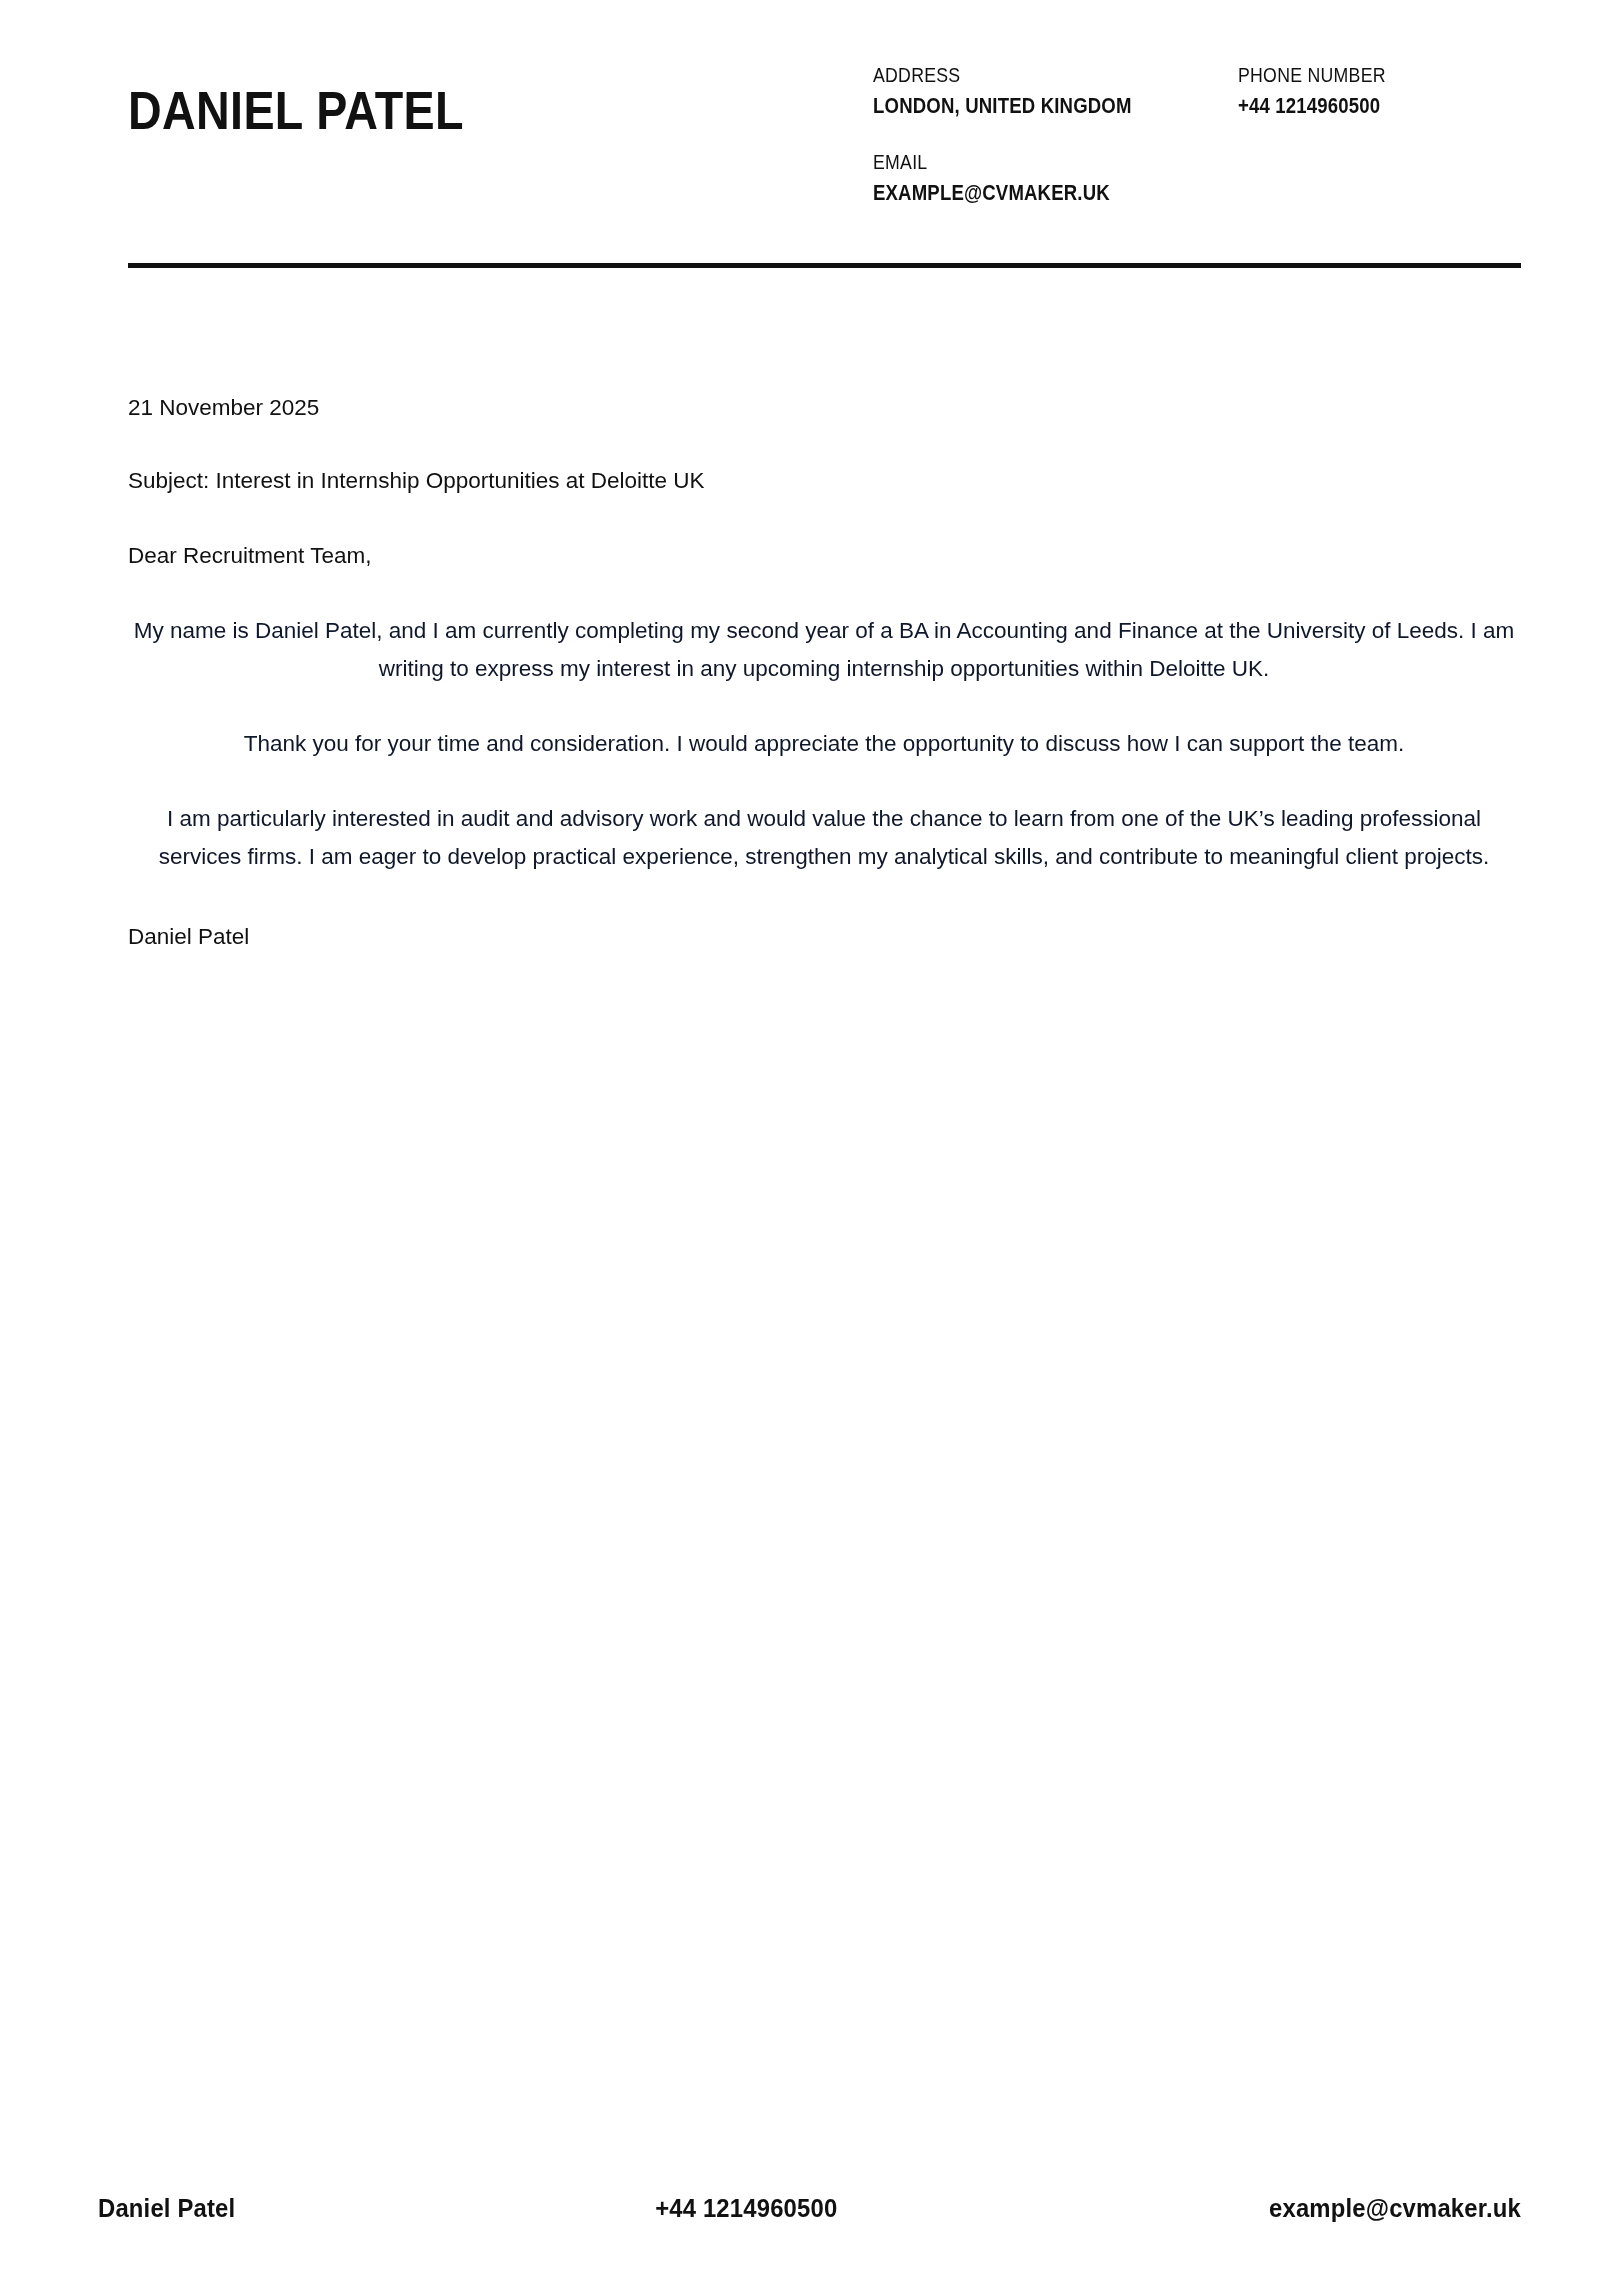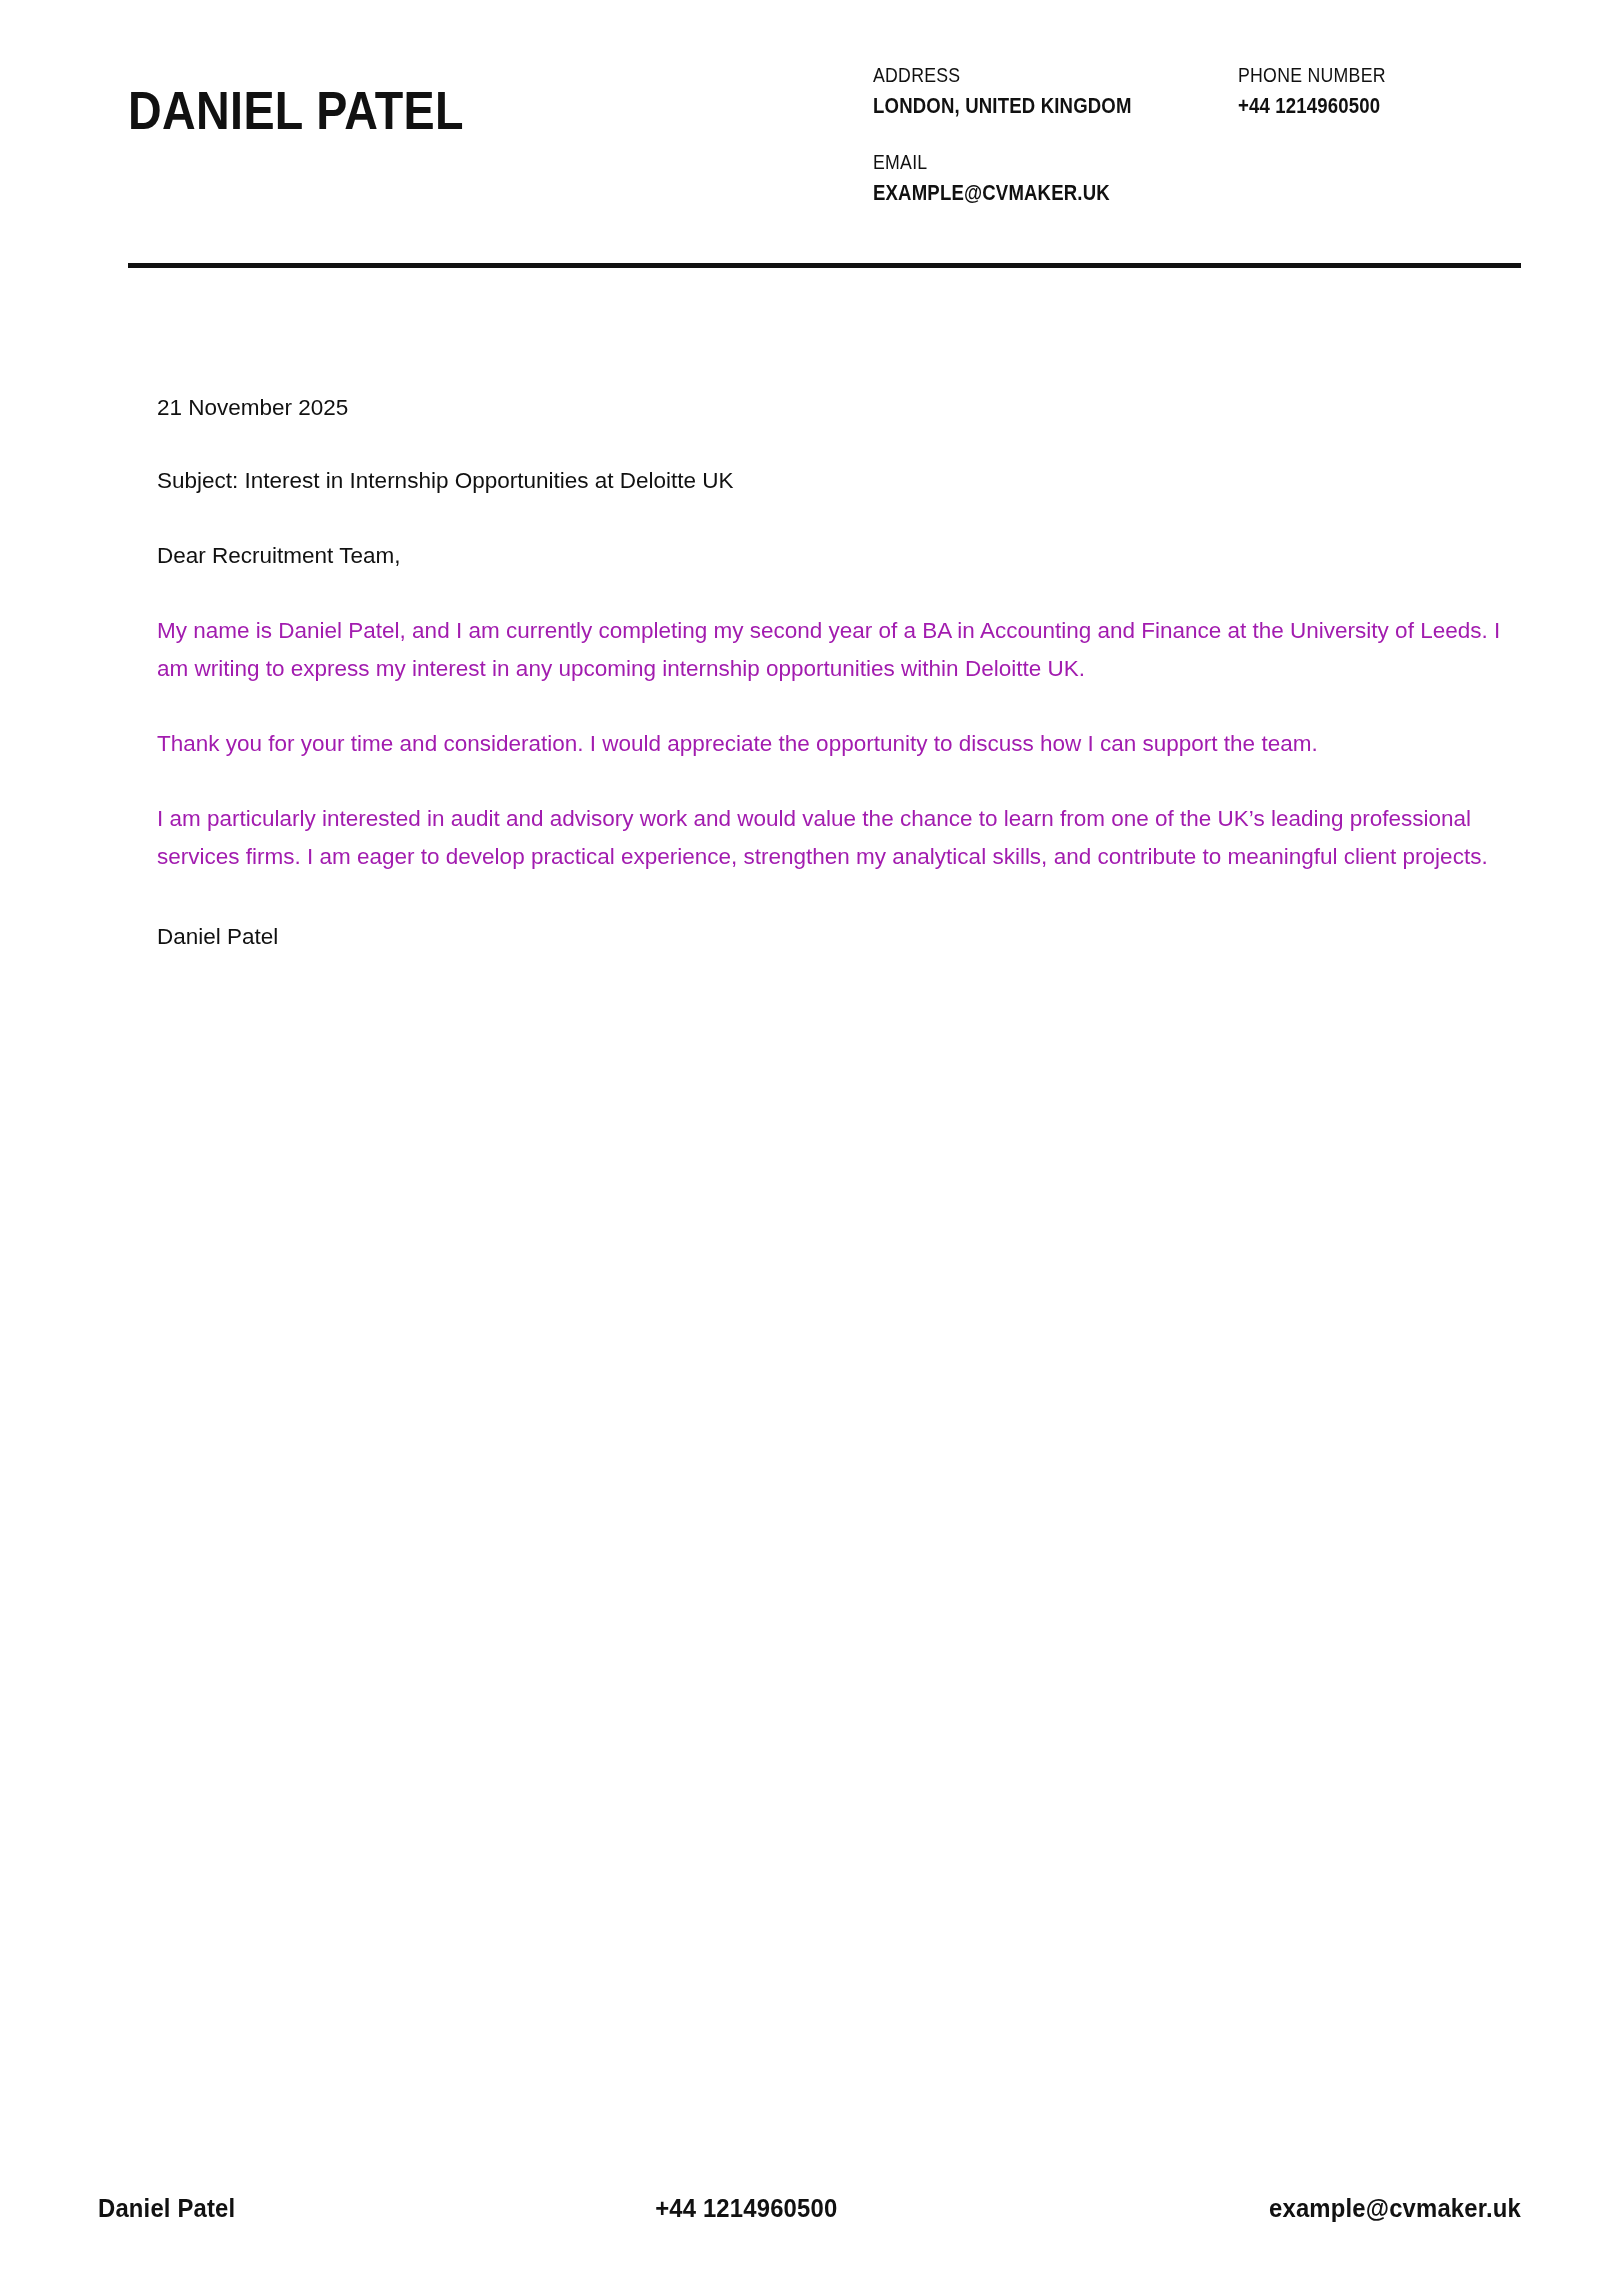--- a/index.html
+++ b/index.html
@@ -96,21 +96,20 @@
     margin: 55px 98px 0 98px;
     height: 4.9px;
     background: #111111;
   }
 
   
   .letter {
     padding: 0 98px;
     margin-top: 123px;
     flex: 1 1 auto;
-    margin-left: 29px;
   }
 
   .letter-date {
     font-size: 22.5px;
     line-height: 1.5;
     color: #111111;
     margin-bottom: 39px;
   }
 
   .letter-subject {
@@ -124,23 +123,24 @@
   .letter-salutation {
     font-size: 22.5px;
     line-height: 1.5;
     color: #111111;
     margin-bottom: 39px;
   }
 
   .letter-para {
     font-size: 22.5px;
     line-height: 1.72;
-    color: #a21caf;
+    color: #0f172a;
     margin: 0 0 36px 0;
     max-width: 1392px;
+    text-align: center;
   }
 
   .letter-closing {
     margin-top: 43px;
     font-size: 22.5px;
     line-height: 1.55;
     color: #111111;
   }
 
   .letter-closing div { white-space: nowrap; }

